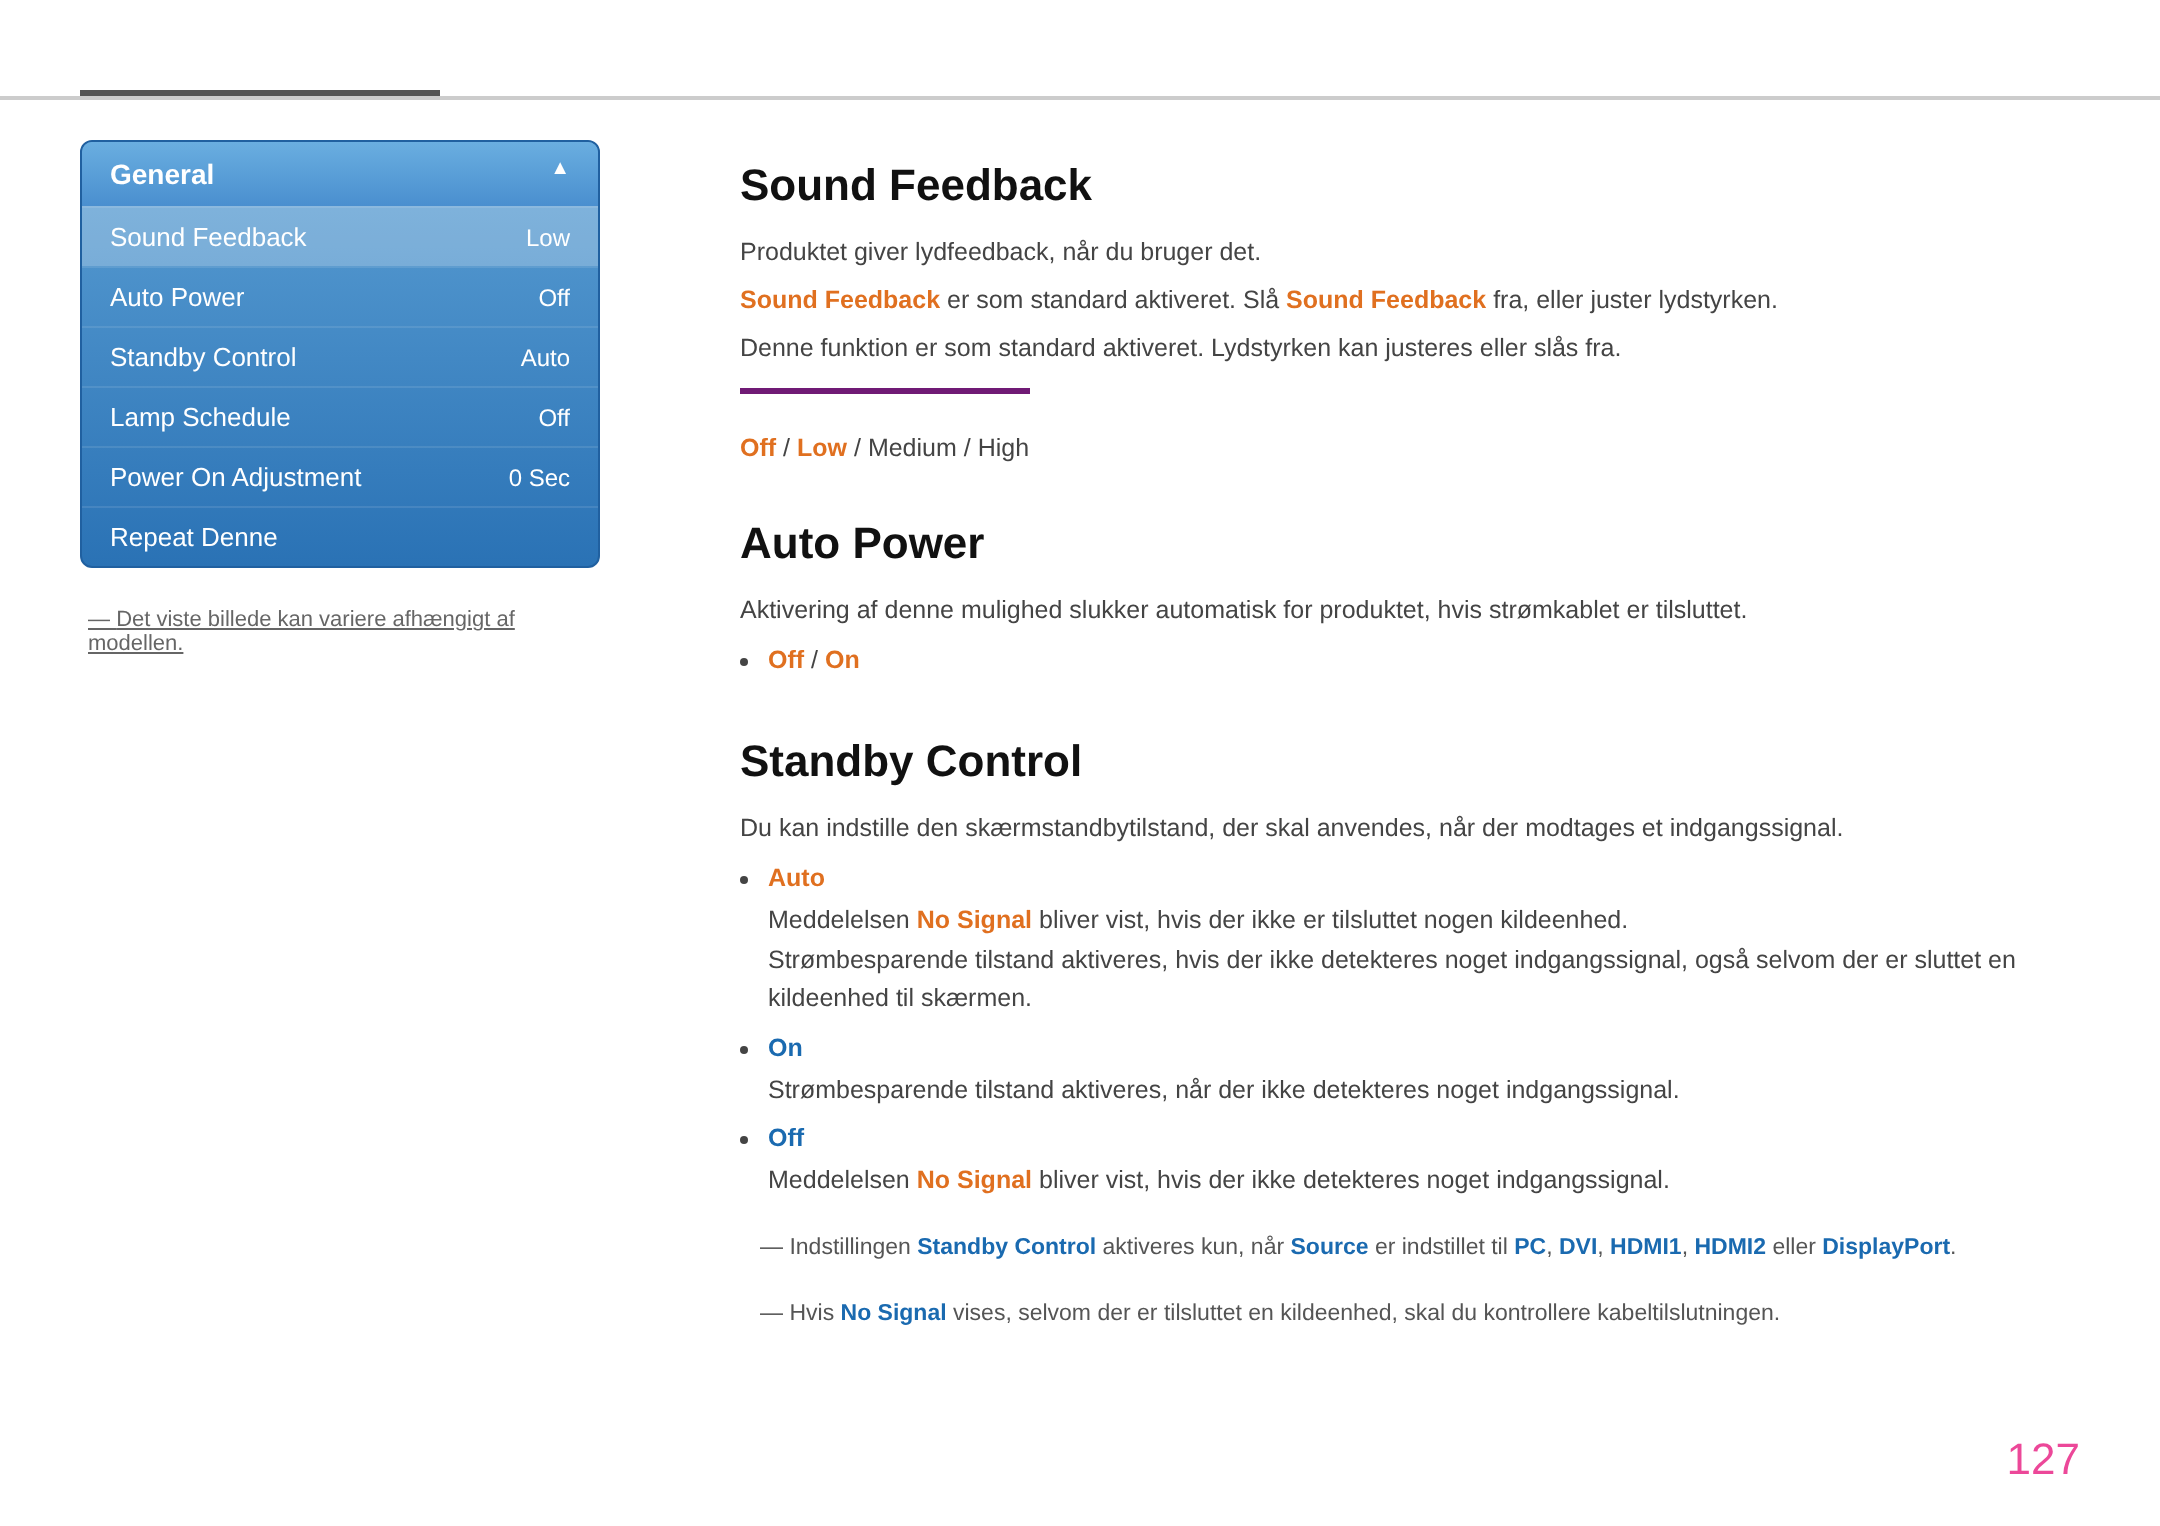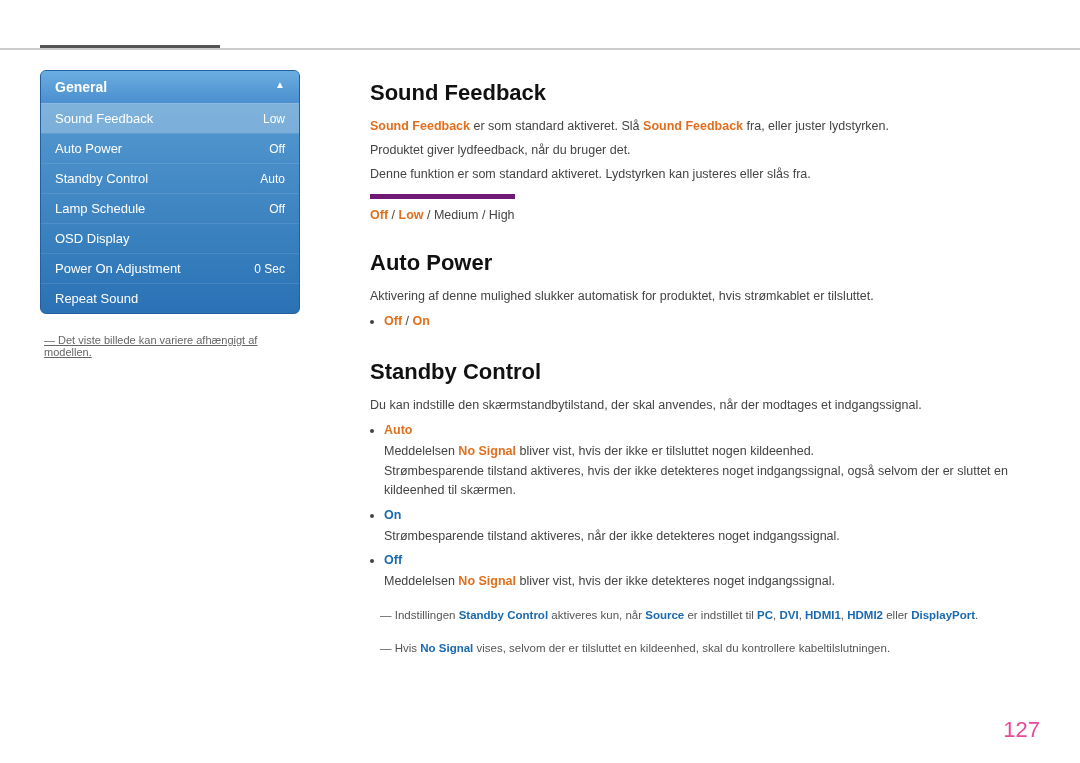--- a/index.html
+++ b/index.html
@@ -127,22 +127,22 @@
 
     .section-desc .highlight {
       color: #e07020;
       font-weight: bold;
     }
 
     .options-line {
       font-size: 12.5px;
       color: #444;
       margin-top: 6px;
-      border-top: 5px solid #701a75;
-      padding-top: 9px;
+      border-top: 3px solid #701a75;
+      padding-top: 20px;
       display: inline-block;
     }
 
     .options-line .opt {
       color: #444;
     }
     .options-line .opt.active-opt {
       color: #e07020;
       font-weight: bold;
     }
@@ -233,47 +233,43 @@
       </div>
       <div class="sidebar-item">
         <span class="item-label">Standby Control</span>
         <span class="item-value">Auto</span>
       </div>
       <div class="sidebar-item">
         <span class="item-label">Lamp Schedule</span>
         <span class="item-value">Off</span>
       </div>
       <div class="sidebar-item">
-        <span class="item-label">OSD Display</span>
-        <span class="item-value"></span>
-      </div>
-      <div class="sidebar-item">
         <span class="item-label">Power On Adjustment</span>
         <span class="item-value">0 Sec</span>
       </div>
       <div class="sidebar-item">
-        <span class="item-label">Repeat Sound</span>
+        <span class="item-label">Repeat Denne</span>
         <span class="item-value"></span>
       </div>
     </div>
 
     <div class="sidebar-note">Det viste billede kan variere afhængigt af modellen.</div>
   </div>
 
   <div class="content">
 
     <div class="section">
       <div class="section-title">Sound Feedback</div>
+      <p class="section-desc">Produktet giver lydfeedback, når du bruger det.</p>
       <p class="section-desc">
         <span class="highlight">Sound Feedback</span>
         <span> er som standard aktiveret. Slå </span>
         <span class="highlight">Sound Feedback</span>
         <span> fra, eller juster lydstyrken.</span>
       </p>
-      <p class="section-desc">Produktet giver lydfeedback, når du bruger det.</p>
       <p class="section-desc">Denne funktion er som standard aktiveret. Lydstyrken kan justeres eller slås fra.</p>
       <div class="options-line">
         <span class="opt active-opt">Off</span>
         <span class="opt"> / </span>
         <span class="opt active-opt">Low</span>
         <span class="opt"> / </span>
         <span class="opt">Medium</span>
         <span class="opt"> / </span>
         <span class="opt">High</span>
       </div>

